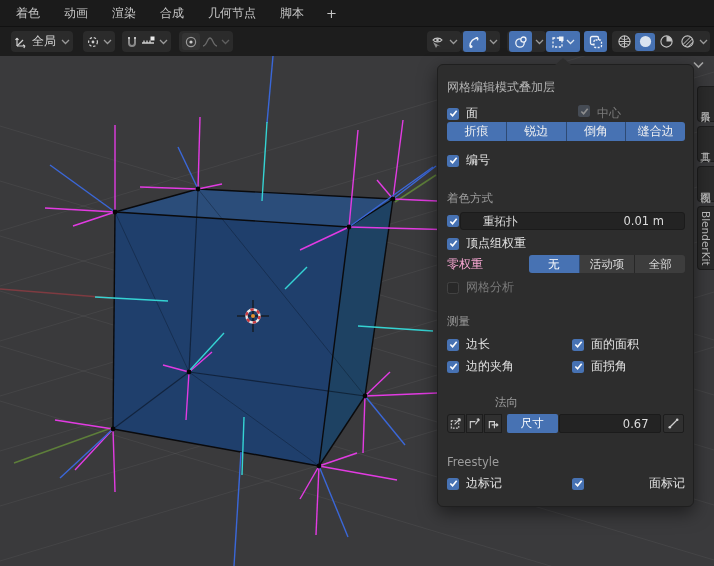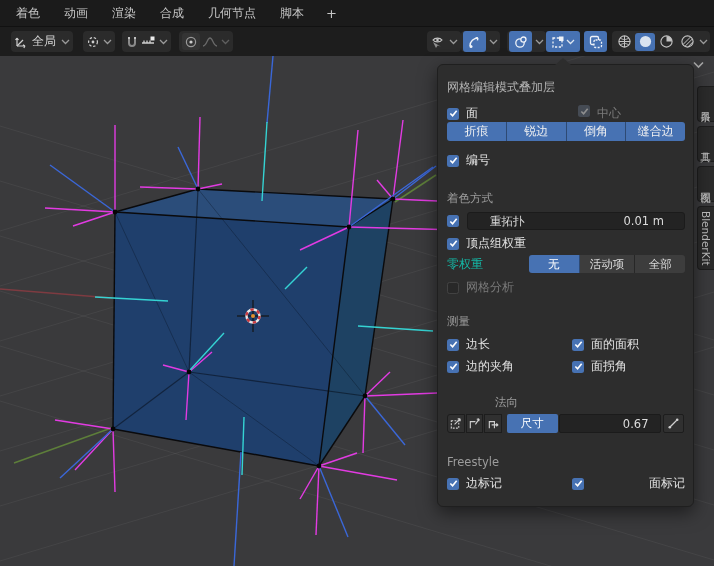--- a/index.html
+++ b/index.html
@@ -413,37 +413,37 @@
     <div class="prow" style="top:126px;">
         <span class="psec">着色方式</span>
       </div>
 
     <div class="prow" style="top:147px;">
       <span class="cb">
         <svg width="9" height="9" viewBox="0 0 10 10">
             <path d="M1.5 5 L4 7.5 L8.5 2" stroke="#fff" stroke-width="1.8" fill="none"></path>
           </svg>
       </span>
-      <span class="slider" style="margin-left:8px;flex:1;padding:0 12px;">
+      <span class="slider" style="margin-left:1px;flex:1;padding:0 12px;">
         <span style="margin-left:10px;">重拓扑</span>
         <span style="margin-left:auto;margin-right:8px;">0.01 m</span>
       </span>
     </div>
 
     <div class="prow" style="top:170px;">
       <span class="cb">
         <svg width="9" height="9" viewBox="0 0 10 10">
             <path d="M1.5 5 L4 7.5 L8.5 2" stroke="#fff" stroke-width="1.8" fill="none"></path>
           </svg>
       </span>
       <span class="plabel">顶点组权重</span>
     </div>
 
     <div class="prow" style="top:190px;">
-      <span class="plabel" style="margin-left:0;color:#14b8a6;">零权重</span>
+      <span class="plabel" style="margin-left:0;color:#f9a8d4;">零权重</span>
       <span style="margin-left:auto;display:flex;width:156px;">
         <span class="segbtn sel" style="flex:1;border-radius:3px 0 0 3px;">无</span>
         <span class="segbtn" style="flex:1.1;">活动项</span>
         <span class="segbtn" style="flex:1;border-radius:0 3px 3px 0;border-right:none;">全部</span>
       </span>
     </div>
 
     <div class="prow" style="top:214px;">
       <span class="cb unchecked" style="opacity:.65;"></span>
       <span class="plabel dis">网格分析</span>

